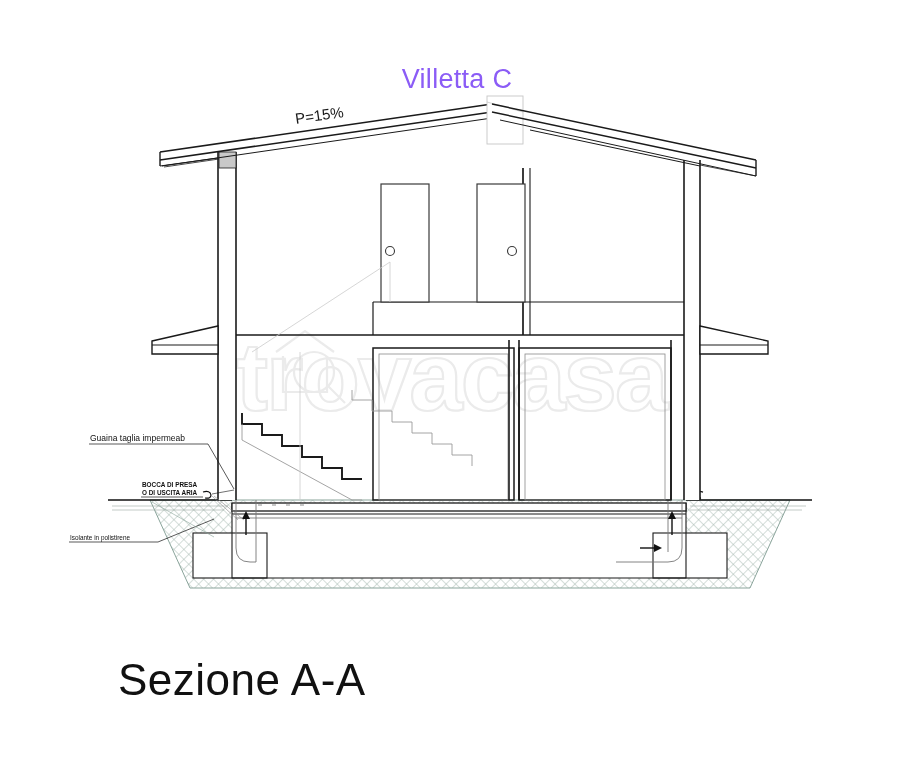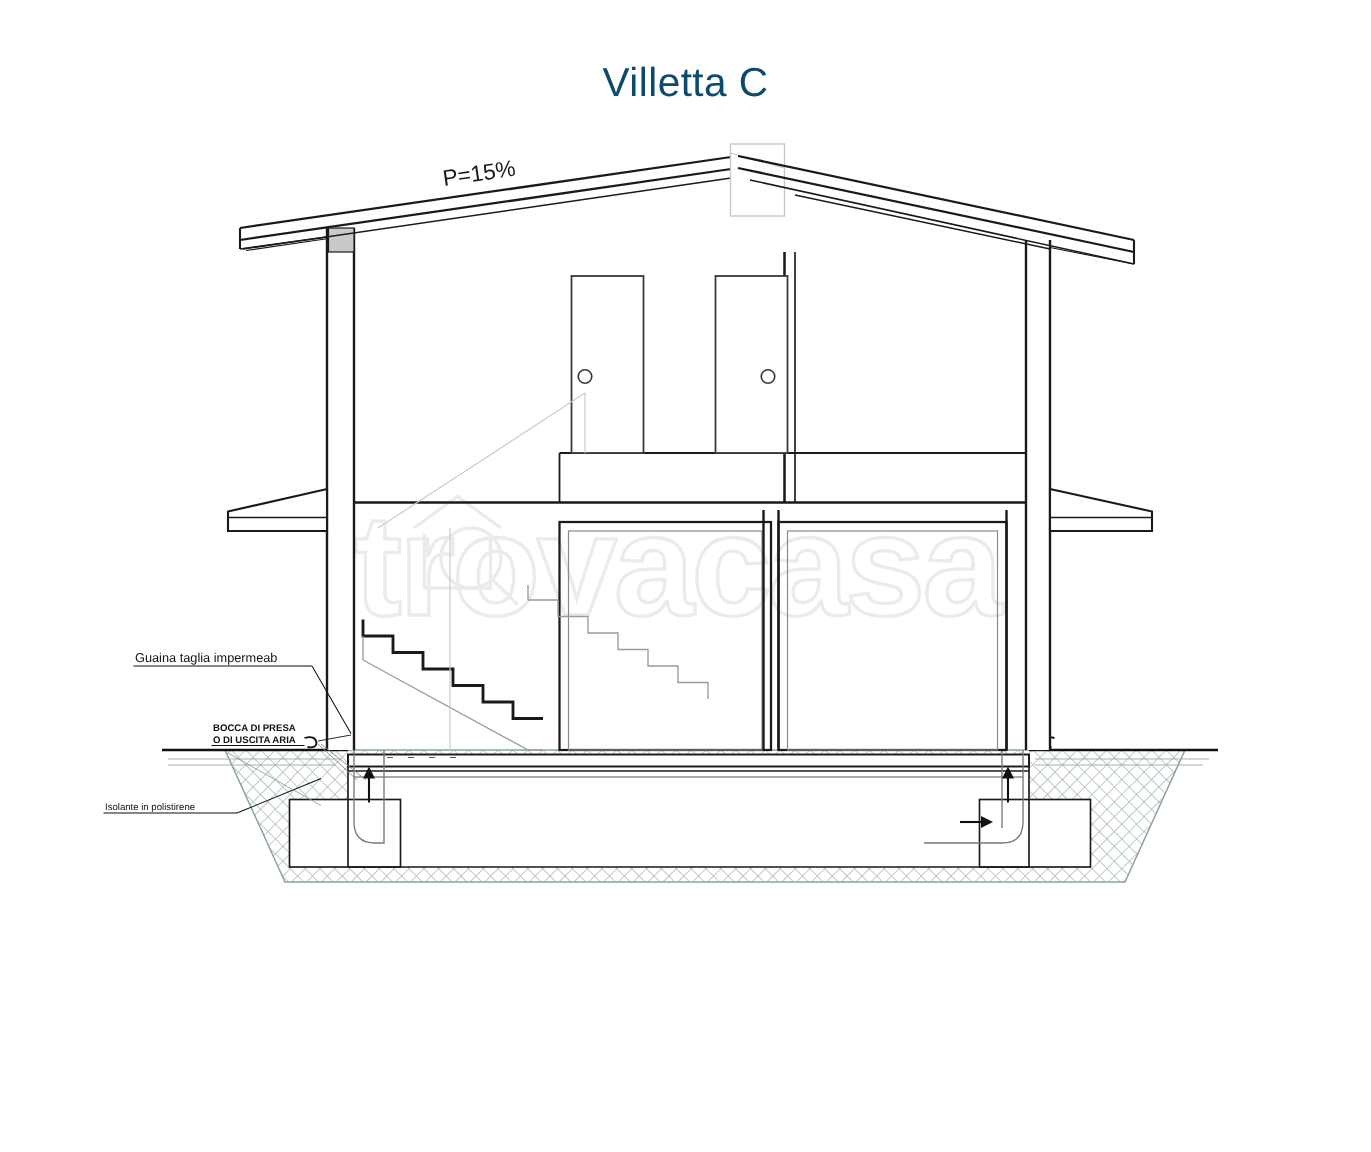--- a/index.html
+++ b/index.html
@@ -25,27 +25,27 @@
   #drawing-svg {
     position: absolute;
     left: 0;
     top: 0;
     width: 914px;
     height: 768px;
   }
   .title-main {
     position: absolute;
     left: 0;
-    top: 40px;
+    top: 64px;
     width: 914px;
     text-align: center;
     font-size: 27px;
     font-weight: 400;
     letter-spacing: 0.3px;
-    color: #0c4a6e;
+    color: #8b5cf6;
     font-family: "Liberation Sans", sans-serif;
   }
   .title-section {
     position: absolute;
     left: 118px;
     top: 655px;
     font-size: 44px;
     font-weight: 400;
     letter-spacing: 0.5px;
     color: #111111;
@@ -273,14 +273,15 @@
       <line x1="69" y1="542" x2="158" y2="542" stroke="#111" stroke-width="0.7"></line>
       <line x1="158" y1="542" x2="214" y2="519" stroke="#111" stroke-width="0.7"></line>
     </g>
 
     <g stroke="#8aa49b" stroke-width="0.6" fill="none">
       <line x1="152" y1="502" x2="214" y2="537"></line>
     </g>
 
   </svg>
 
+  <div class="title-section">Sezione A-A</div>
 
 </div>
 
 </body></html>

